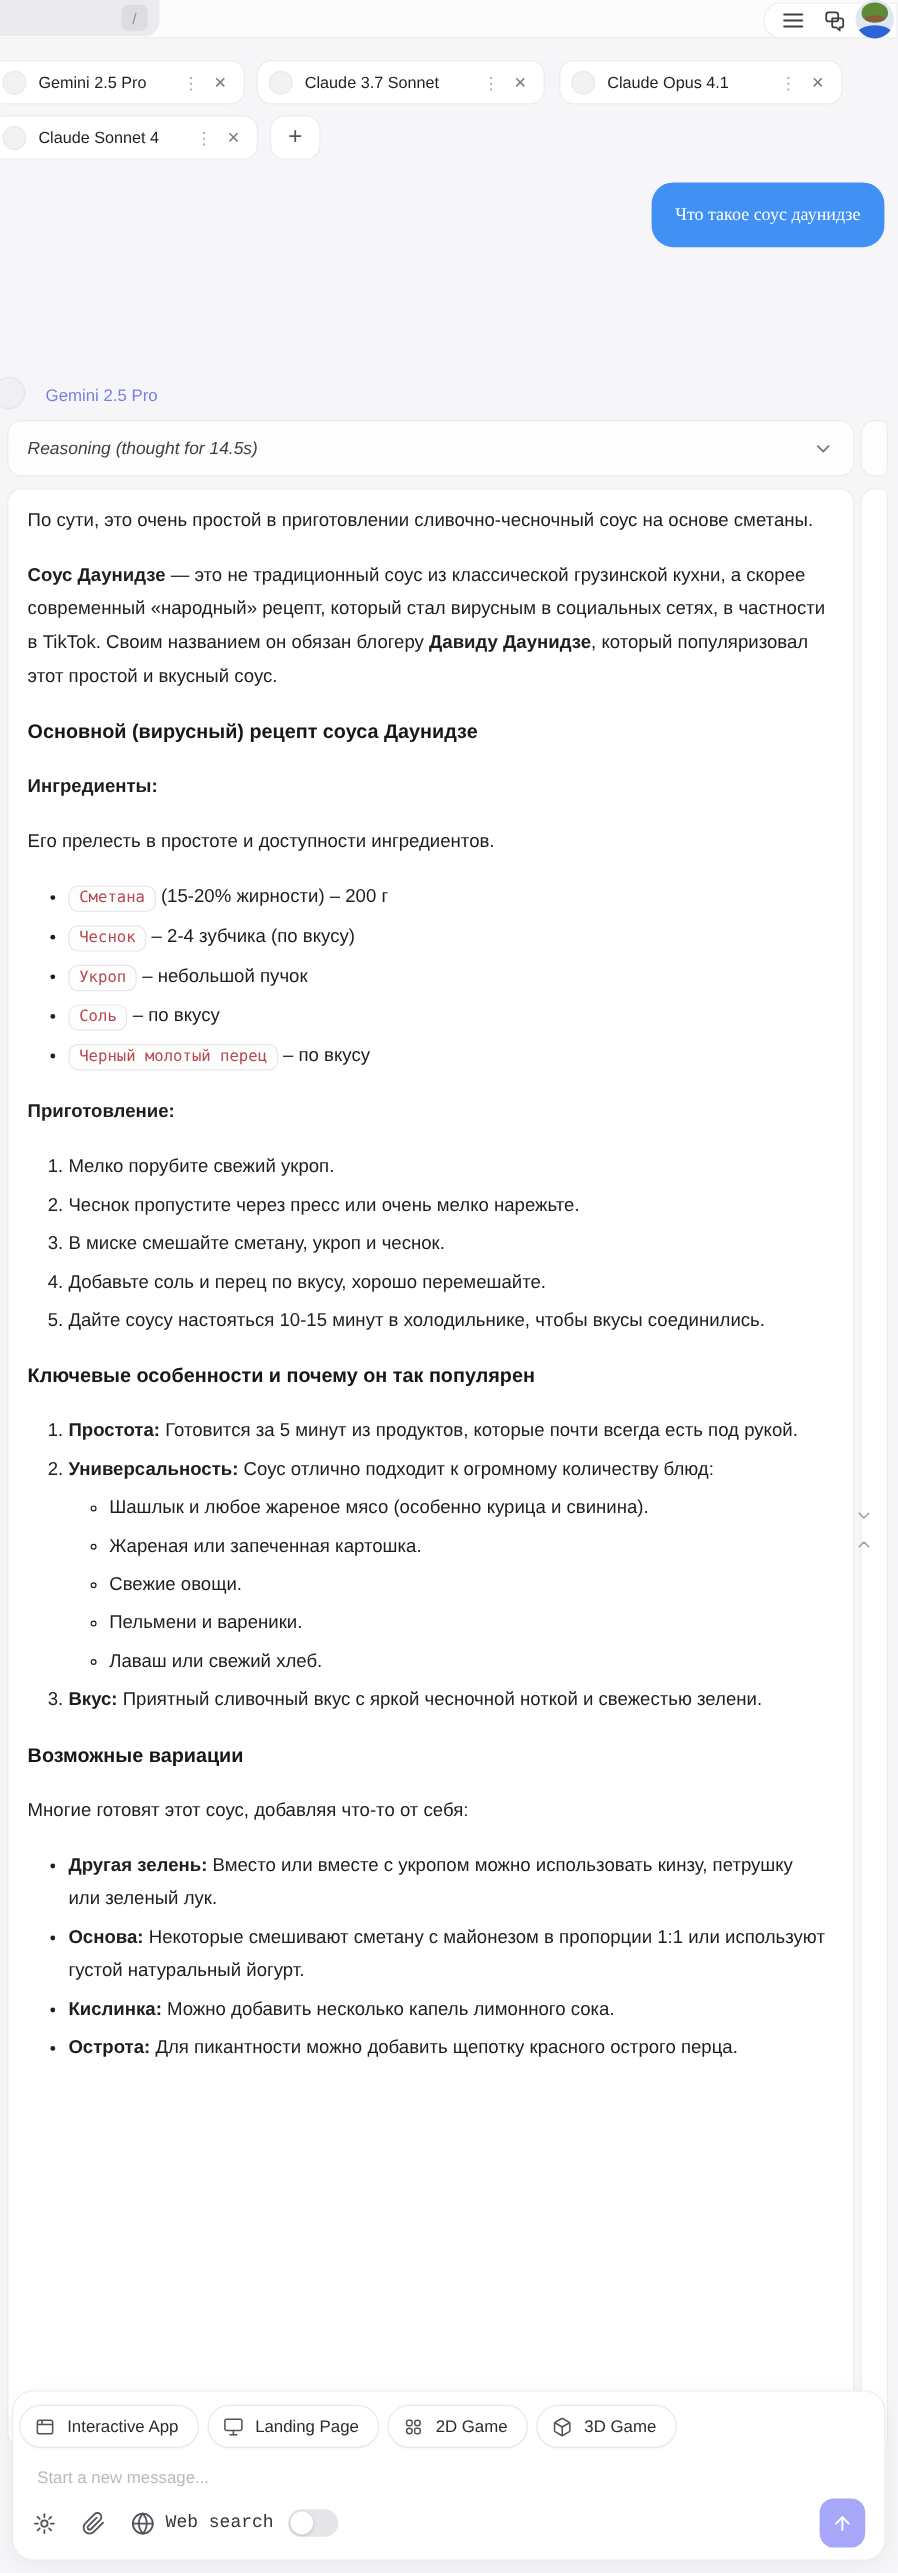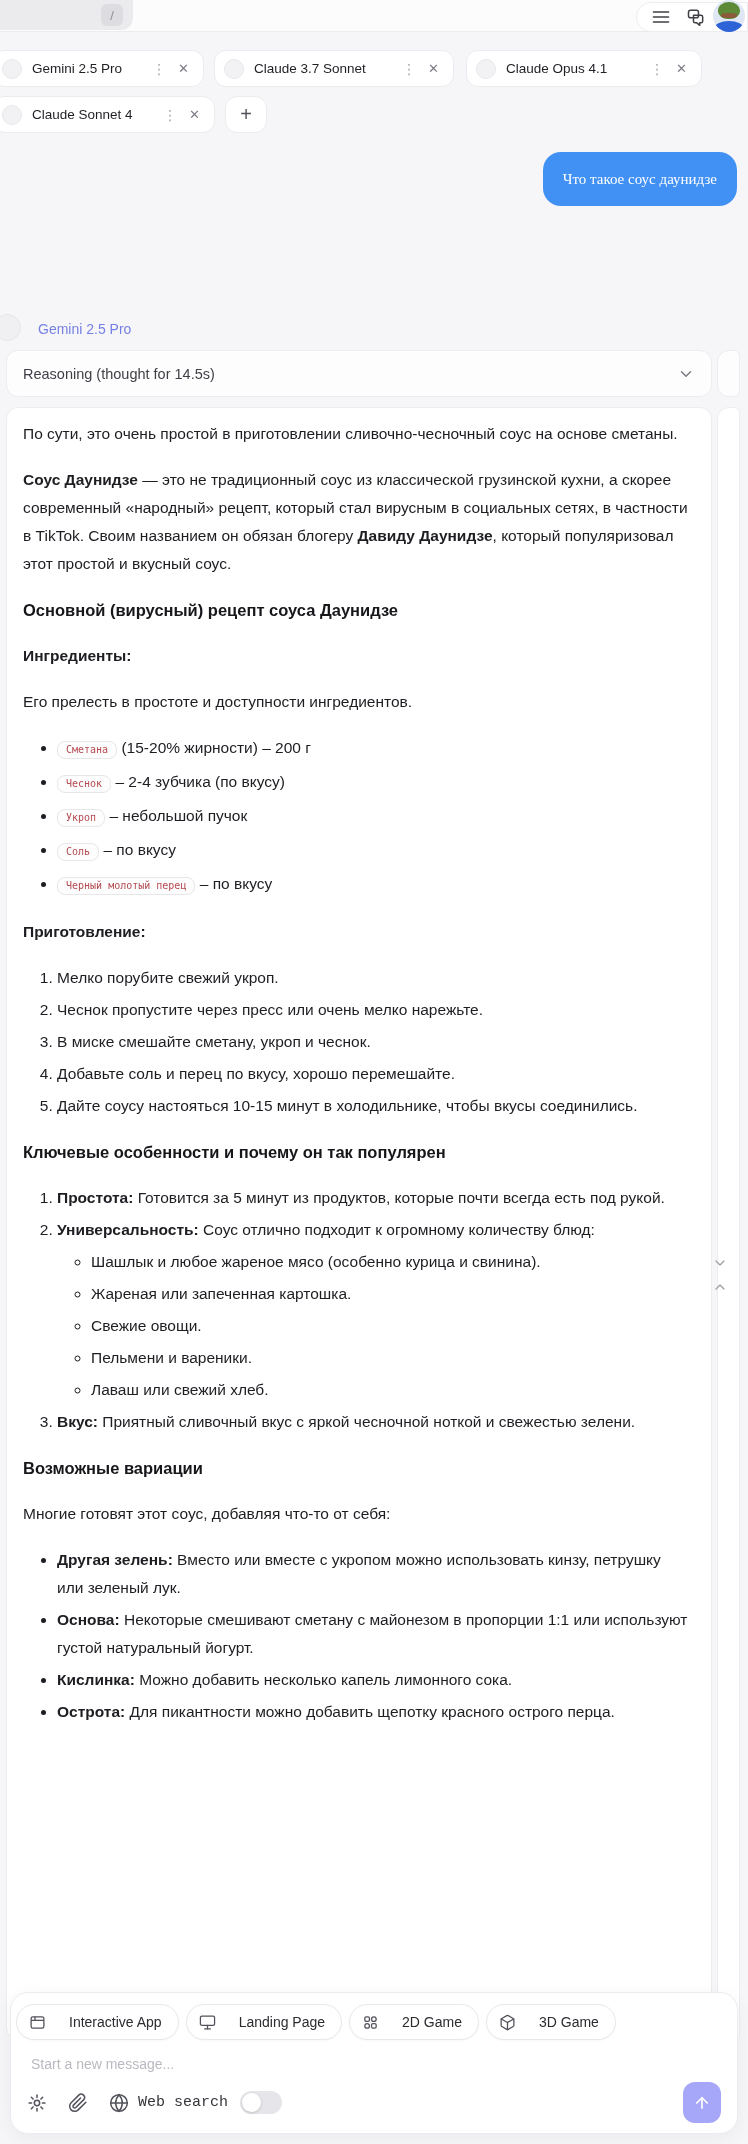--- a/index.html
+++ b/index.html
@@ -44,55 +44,55 @@
   .bubble { position:absolute; right:11px; top:152px; max-width:520px;
     background:#4190f4; color:#fff; font-size:15px; line-height:20px;
     padding:17px 20px; border-radius:18px;font-family:Liberation Serif, serif; }
   .model-avatar { position:absolute; left:-6px; top:314px; width:27px; height:27px;
     border-radius:50%; background:#f0f0f3; border:1px solid #e6e6ea; }
   .model-name { position:absolute; left:38px; top:321px; font-size:14px;
     font-weight:500; color:#7680e4; }
   .reasoning { position:absolute; left:6px; top:350px; width:706px; height:47px;
     background:#fdfdfe; border:1px solid #ededf0; border-radius:12px;
     display:flex; align-items:center; padding:0 16px; cursor:pointer; }
-  .reasoning-label { font-size:14.5px; color:#3f3f46; }
+  .reasoning-label { font-size:14.5px; color:#3f3f46;font-style:italic; }
   .reasoning .chev { margin-left:auto; width:18px; height:18px; color:#7b7b83; }
   
   .answer { position:absolute; left:6px; top:407px; width:706px; height:1633px;
     background:#fff; border:1px solid #ededf0; border-radius:12px;
     padding:12px 22px 20px 16px; overflow:hidden; z-index:1; }
   .answer p { font-size:15.5px; line-height:28px; color:#1d1d22; margin:0 0 18px; }
   .answer h3 { font-size:16.5px; line-height:28px; font-weight:700; color:#17171b; margin:10px 0 18px; }
   .answer ul, .answer ol { margin:0 0 18px; padding-left:34px; font-size:15.5px; line-height:28px; }
   .answer li { margin-bottom:4px; }
   .answer ul.nested { margin:4px 0 0; padding-left:34px; }
   .answer .b { font-weight:700; }
   .answer code.tag { font-family:"DejaVu Sans Mono","Liberation Mono",monospace;
-    font-size:10px; color:#b5494f; background:#fdfdfd; border:1px solid #e7e7ea;
+    font-size:13px; color:#b5494f; background:#fdfdfd; border:1px solid #e7e7ea;
     border-radius:8px; padding:2px 8px 3px; white-space:nowrap; }
   
   .next-reasoning { position:absolute; left:717px; top:350px; width:23px; height:47px;
     background:#fdfdfe; border:1px solid #ededf0; border-radius:12px 6px 6px 12px; }
   .next-card { position:absolute; left:717px; top:407px; width:23px; height:1633px;
     background:#fff; border:1px solid #ededf0; border-radius:12px 6px 6px 12px; }
   .float-scroll { position:absolute; left:708px; top:1252px; width:26px; z-index:3;
     display:flex; flex-direction:column; gap:2px; }
   .float-scroll button { width:24px; height:22px; border:none; background:transparent;
     color:#9fa0a8; cursor:pointer; display:flex; align-items:center; justify-content:center; }
   .float-scroll svg { width:16px; height:16px; }
   
   .composer { position:absolute; left:10px; top:1992px; width:728px; height:142px;
     background:#fff; border:1px solid #ececf0; border-radius:18px; z-index:5;
     box-shadow:0 4px 18px rgba(0,0,0,.05); }
   .pills { position:absolute; left:5px; top:11px; display:flex; gap:7px; }
   .pill { height:36px; display:flex; align-items:center; padding:0 16px 0 12px;
     background:#fff; border:1px solid #e8e8eb; border-radius:18px; cursor:pointer;
     box-shadow:0 1px 2px rgba(0,0,0,.03); }
   .pill svg { width:17px; height:17px; color:#52525b; flex:0 0 auto; }
-  .pill span { font-size:14px; font-weight:500; color:#2b2b30; margin-left:23px; white-space:nowrap; }
+  .pill span { font-size:14px; font-weight:500; color:#2b2b30; margin-left:10px; white-space:nowrap; }
   .composer-input { position:absolute; left:20px; top:56px; width:688px; height:30px;
     border:none; outline:none; background:transparent; font-family:"Liberation Sans",sans-serif;
     font-size:14px; color:#3b82f6; }
   .composer-input::placeholder { color:#b9b9c0; }
   .composer-bottom { position:absolute; left:16px; right:16px; bottom:10px; height:41px;
     display:flex; align-items:center;font-family:Liberation Mono, monospace; }
   .cb-icon { width:20px; height:20px; color:#52525b; cursor:pointer; flex:0 0 auto; }
   .gap20 { width:21px; flex:0 0 auto; }
   .ws-label { font-size:15px; color:#35353b; margin-left:9px; }
   .toggle { margin-left:12px; width:42px; height:23px; border-radius:12px;

